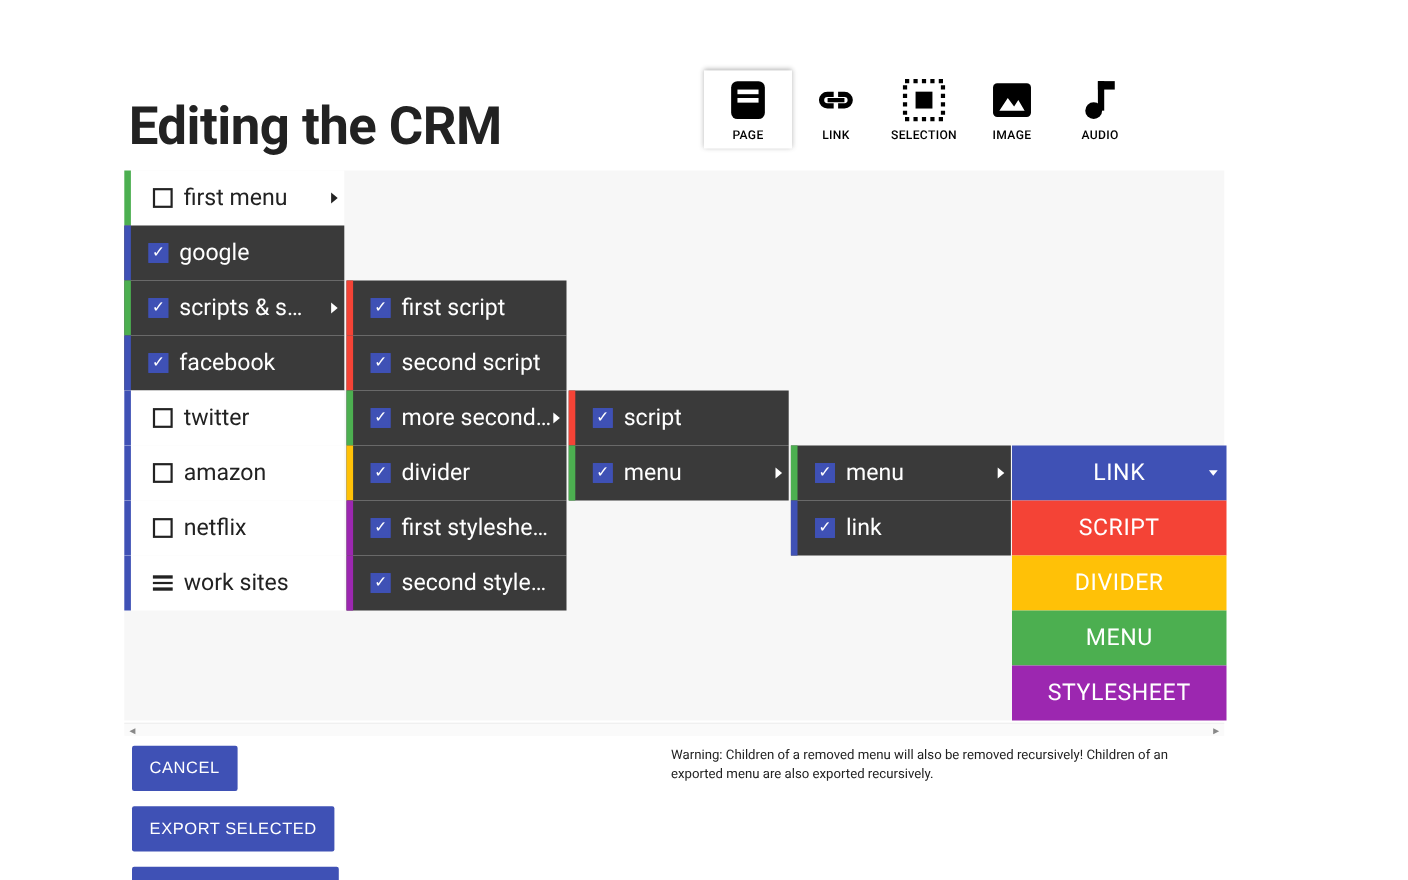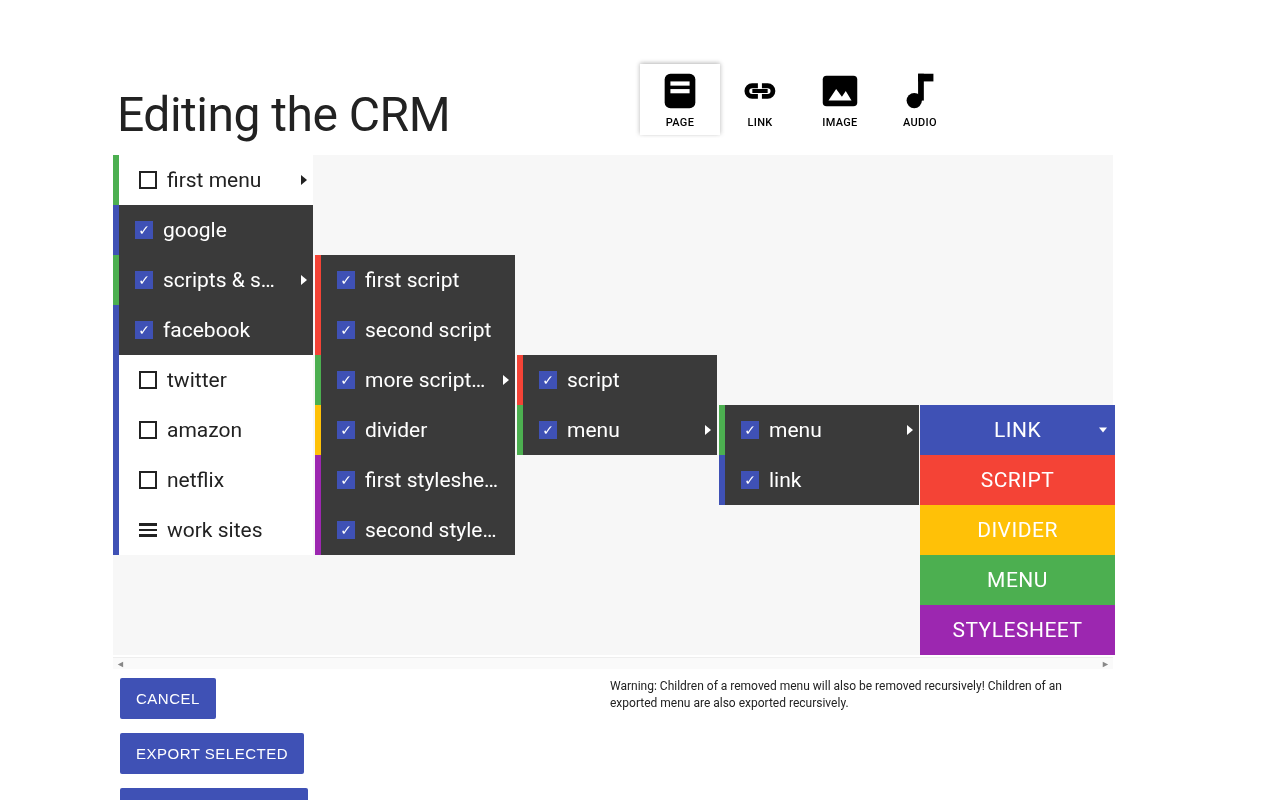--- a/index.html
+++ b/index.html
@@ -9,21 +9,21 @@
     width: 1280px;
     height: 800px;
     overflow: hidden;
     position: relative;
   }
   .title {
     position: absolute;
     left: 117px;
     top: 86px;
     font-size: 48px;
-    font-weight: 400;
+    font-weight: 700;
     color: #222;
     letter-spacing: -0.5px;
   }
   
   .tabs {
     position: absolute;
     top: 64px;
     left: 640px;
     display: flex;
     gap: 0;
@@ -194,20 +194,29 @@
     <div class="tab-label">PAGE</div>
   </div>
   <div class="tab">
     <svg width="46" height="46" viewBox="0 0 24 24">
         <path fill="#000" d="M3.9 12a4 4 0 0 1 4-4h3v2.5h-3a1.5 1.5 0 0 0 0 3h3V16h-3a4 4 0 0 1-4-4zm9.1-4h3a4 4 0 0 1 0 8h-3v-2.5h3a1.5 1.5 0 0 0 0-3h-3V8zM8 11h8v2H8z"></path>
       </svg>
     <div class="tab-label">LINK</div>
   </div>
   <div class="tab">
     <svg width="46" height="46" viewBox="0 0 24 24">
+        <rect x="8" y="8" width="8" height="8" fill="#000"></rect>
+        <g stroke="#000" stroke-width="2" stroke-dasharray="2 2" fill="none">
+          <rect x="3" y="3" width="18" height="18"></rect>
+        </g>
+      </svg>
+    <div class="tab-label">SELECTION</div>
+  </div>
+  <div class="tab">
+    <svg width="46" height="46" viewBox="0 0 24 24">
         <rect x="3" y="4" width="18" height="16" rx="2" fill="#000"></rect>
         <polygon points="6,17 10,11 13,15 15,12 18,17" fill="#fff"></polygon>
       </svg>
     <div class="tab-label">IMAGE</div>
   </div>
   <div class="tab">
     <svg width="46" height="46" viewBox="0 0 24 24">
         <circle cx="9" cy="17" r="4" fill="#000"></circle>
         <rect x="11" y="3" width="3" height="14" fill="#000"></rect>
         <rect x="11" y="3" width="8" height="4" fill="#000"></rect>
@@ -263,21 +272,21 @@
       <div class="item dark s-red">
         <span class="chk checked">✓</span>
         <span class="label">first script</span>
       </div>
       <div class="item dark s-red">
         <span class="chk checked">✓</span>
         <span class="label">second script</span>
       </div>
       <div class="item dark s-green">
         <span class="chk checked">✓</span>
-        <span class="label">more script…</span>
+        <span class="label">more second…</span>
         <span class="arrow light"></span>
       </div>
       <div class="item dark s-yellow">
         <span class="chk checked">✓</span>
         <span class="label">divider</span>
       </div>
       <div class="item dark s-purple">
         <span class="chk checked">✓</span>
         <span class="label">first styleshe…</span>
       </div>

